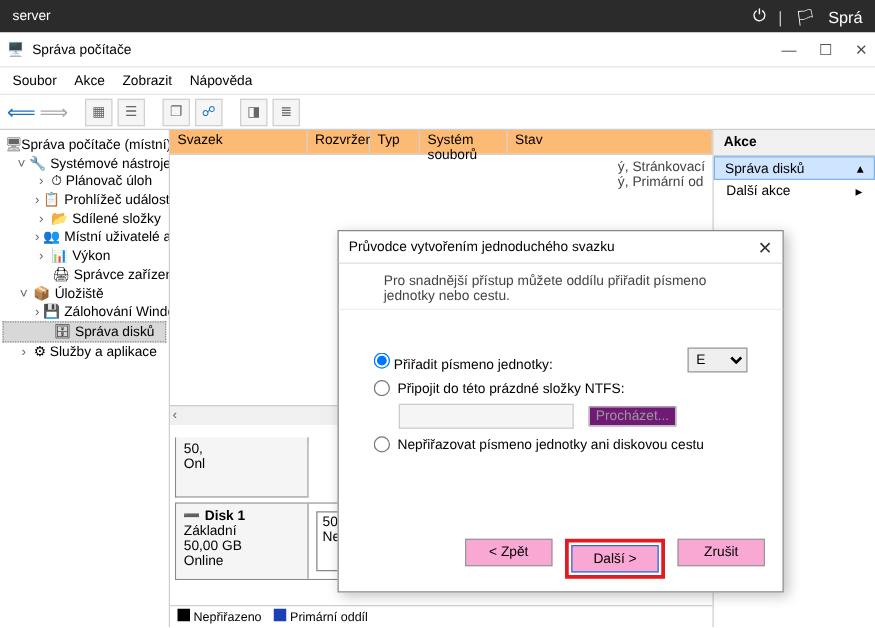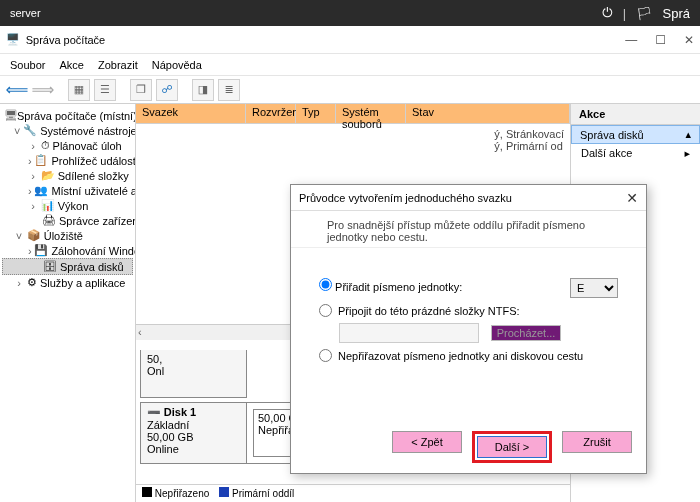--- a/index.html
+++ b/index.html
@@ -31,30 +31,30 @@
   .disk-row .vol { flex:1; padding:3px 6px; background:#fff; }
   .disk-row.truncated-top { border-top: none; height:48px; }
   .scroll-indicator { position:absolute; bottom:0; left:0; right:0; height:16px; background:#f0f0f0; border-top:1px solid #ccc; }
   .scroll-indicator::after { content:""; position:absolute; right:0; top:0; width:16px; height:16px; background:#e0e0e0; }
   .bottom-status { height:18px; border-top:1px solid #d0d0d0; padding:2px 6px; display:flex; gap:10px; font-size:10px; }
   .right-pane { width:130px; border-left:1px solid #d0d0d0; }
   .right-pane .hdr { background:#f0f0f0; padding:4px 8px; border-bottom:1px solid #d0d0d0; font-weight:600; }
   .right-pane .selected-action { background:#cfe5ff; border:1px solid #7fb3e8; padding:2px 8px; display:flex; justify-content:space-between; align-items:center; }
   .right-pane .item { padding:3px 10px; display:flex; justify-content:space-between;gap:10px; }
   
-  .dialog { position:absolute; top:80px; left:154px; width:357px; height:290px; background:#fff; border:1px solid #888; box-shadow:3px 3px 10px rgba(0,0,0,0.25); z-index:10; }
+  .dialog { position:absolute; top:80px; left:134px; width:357px; height:290px; background:#fff; border:1px solid #888; box-shadow:3px 3px 10px rgba(0,0,0,0.25); z-index:10; }
   .dlg-title { height:26px; border-bottom:1px solid #ddd; display:flex; align-items:center; justify-content:space-between; padding:0 8px; }
   .dlg-close { font-size:14px; color:#333; cursor:pointer; }
   .dlg-hdr { padding:8px 18px 4px; }
   .dlg-hdr .caption { font-size:11px; }
   .dlg-hdr .desc { font-size:11px; color:#444; padding-left:18px; }
   .dlg-body { padding: 30px 28px 10px; border-top:1px solid #eee; }
   .radio-row { display:flex; align-items:center; gap:6px; margin-bottom:6px; }
   .radio-row input[type=radio] { margin:0; }
-  .drive-row { display:flex; align-items:flex-start; justify-content:space-between; }
+  .drive-row { display:flex; align-items:flex-end; justify-content:space-between; }
   .drive-select { width:48px; height:20px; border:1px solid #999; font-size:11px; padding:0 2px; }
   .ntfs-input { width:140px; height:20px; border:1px solid #ccc; margin-left:20px; background:#f5f5f5; }
   .browse-btn { height:16px; width:70px; font-size:11px; border:1px solid #bbb; background:#701a75; color:#999; margin-left:6px; }
   .dlg-footer { position:absolute; bottom:10px; right:14px; display:flex; gap:10px; }
   .wiz-btn { width:70px; height:22px; border:1px solid #999; background:#f9a8d4; font-size:11px; cursor:pointer; }
   .next-highlight { border:3px solid #e11b22; padding:2px; }
   .clip-text { color:#444; }
   .hatched { background: repeating-linear-gradient(45deg,#eee,#eee 3px,#f9f9f9 3px,#f9f9f9 6px); }
   .legend-square { width:10px; height:10px; display:inline-block; }
 </style>

